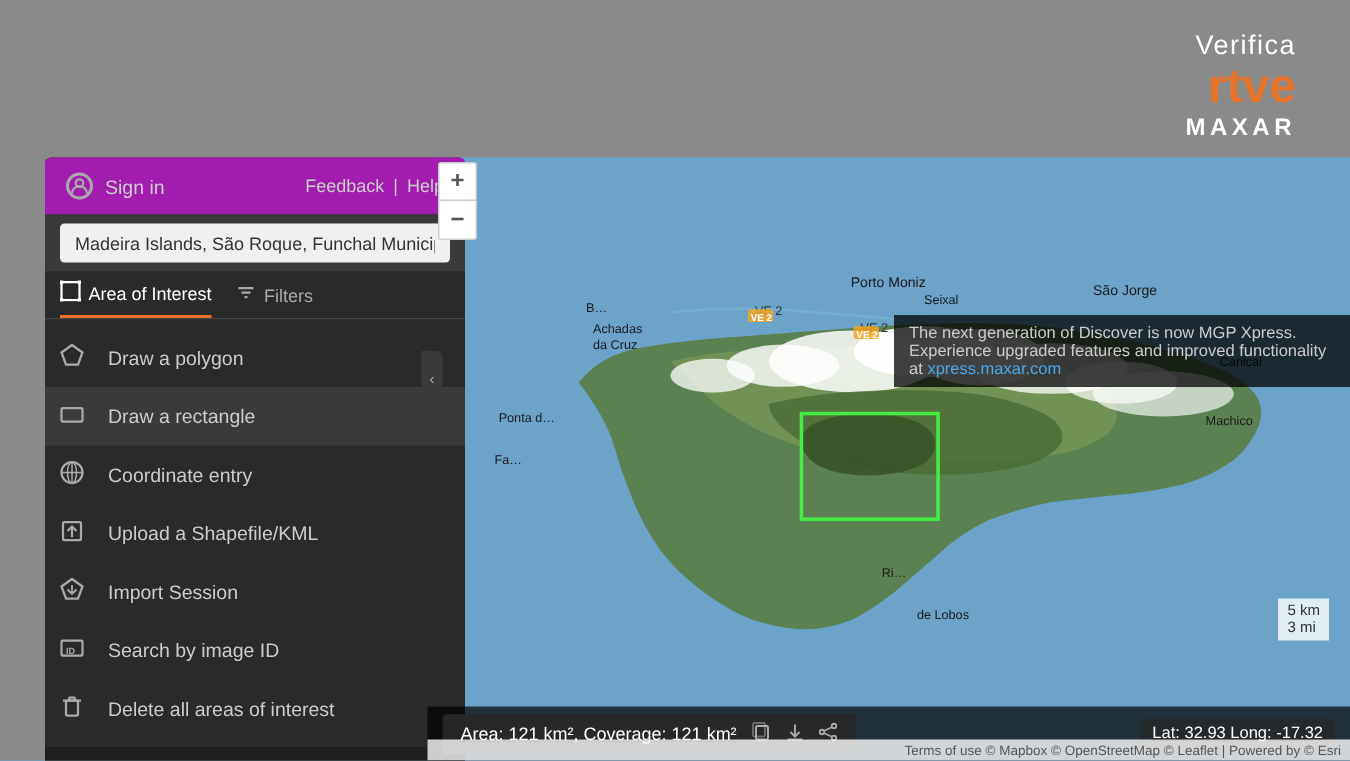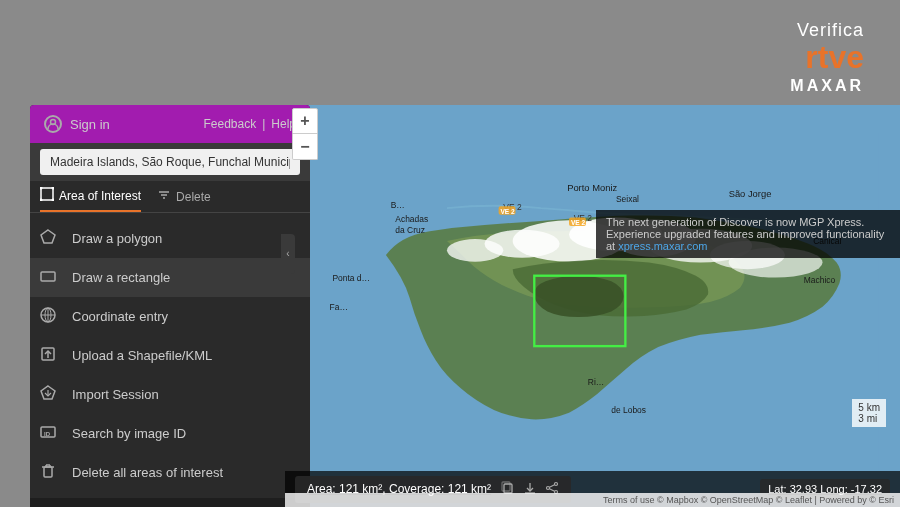--- a/index.html
+++ b/index.html
@@ -363,21 +363,21 @@
       <span>Area of Interest</span>
     </div>
     <div class="tab-item">
       <span class="tab-icon">
         <svg width="14" height="14" viewBox="0 0 14 14" fill="none">
           <line x1="2" y1="4" x2="12" y2="4" stroke="#aaa" stroke-width="1.5"></line>
           <line x1="4" y1="7" x2="10" y2="7" stroke="#aaa" stroke-width="1.5"></line>
           <line x1="6" y1="10" x2="8" y2="10" stroke="#aaa" stroke-width="1.5"></line>
         </svg>
       </span>
-      <span>Delete</span>
+      <span>Filters</span>
     </div>
   </div>
 
   <div class="menu-list">
 
     <div class="menu-item">
       <span class="menu-icon">
         <svg width="18" height="18" viewBox="0 0 18 18" fill="none">
           <polygon points="9,2 16,7 13,15 5,15 2,7" stroke="#aaa" stroke-width="1.5" fill="none"></polygon>
         </svg>

